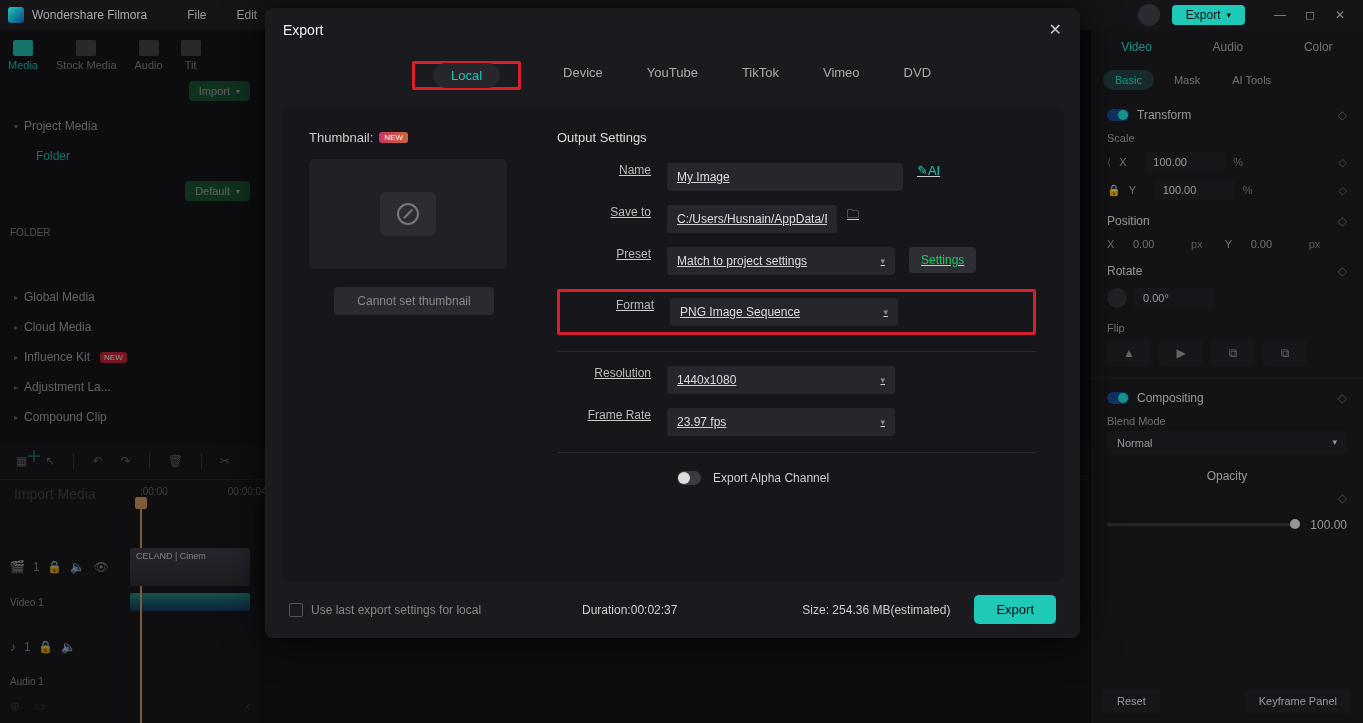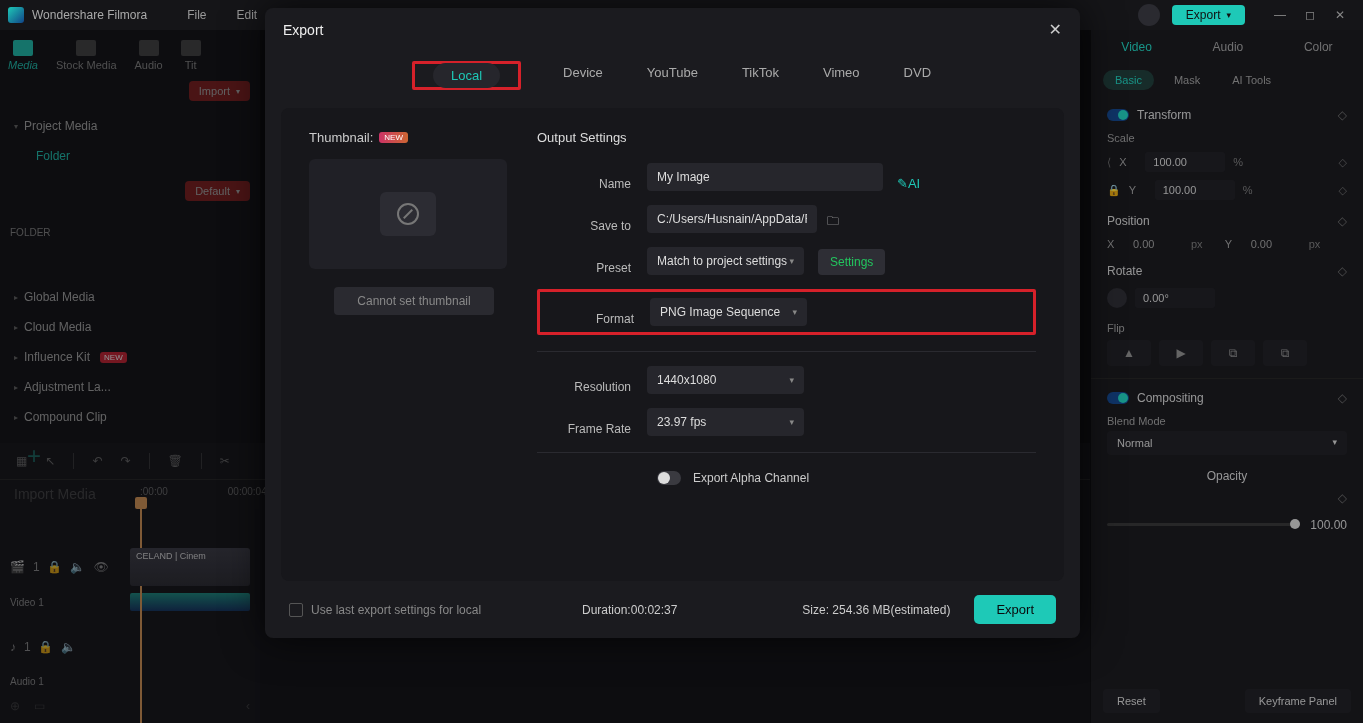--- a/index.html
+++ b/index.html
@@ -16,26 +16,26 @@
 .titlebar .export-top::after{content:"▾"; font-size:9px;}
 .titlebar .win-btn { width: 30px; text-align: center; color: #888; cursor: pointer; }
 
 
 .main { display: flex; height: calc(100% - 30px); }
 
 
 .leftcol { width: 260px; background: #111114; display: flex; flex-direction: column; opacity: 0.55; }
 .toptabs { display: flex; padding: 10px 8px 4px; gap: 18px; }
 .toptab { display: flex; flex-direction: column; align-items: center; gap: 3px; color: #888; font-size: 11px; cursor: pointer; }
-.toptab.active { color: #1ec9b7; font-style: italic; }
+.toptab.active { color: #1ec9b7; }
 .toptab .ticon { width: 20px; height: 16px; background: #444; border-radius: 2px; }
 .toptab.active .ticon { background: #1ec9b7; }
 
 .import-row { display: flex; justify-content: flex-end; padding: 6px 10px; }
-.import-btn, .default-btn { background: #7f1d1d; color: #aaa; padding: 4px 10px; border-radius: 4px; font-size: 11px; display:flex; align-items:center; gap:6px;}
+.import-btn, .default-btn { background: #14532d; color: #aaa; padding: 4px 10px; border-radius: 4px; font-size: 11px; display:flex; align-items:center; gap:6px;}
 .import-btn::after,.default-btn::after{content:"▾"; font-size:8px;}
 
 .tree { padding: 4px 0; }
 .tree-item { padding: 8px 14px; color: #aaa; font-size: 12px; cursor: pointer; display:flex; align-items:center; gap:6px;}
 .tree-item .chev{font-size:8px; color:#666;}
 .tree-sub { padding: 8px 14px 8px 36px; color: #1ec9b7; font-size: 12px; }
 .badge-new { background: #c23; color: #fff; font-size: 8px; padding: 1px 4px; border-radius: 3px; margin-left: 4px; }
 
 .folder-area { padding: 20px 10px; }
 .folder-label { color: #888; font-size: 10px; margin-bottom: 20px; }
@@ -92,36 +92,36 @@
 .modal-title{font-size:14px; color:#eee;}
 .modal-close{margin-left:auto; color:#ccc; cursor:pointer; font-size:16px;}
 
 .exp-tabs{display:flex; justify-content:center; gap:40px; padding:10px 0 18px;}
 .exp-tab{color:#aaa; font-size:13px; cursor:pointer; padding:4px 2px;}
 .exp-tab.active{color:#1ec9b7;}
 .exp-tab-wrap.highlight{border:3px solid #d6212a; padding:4px 18px; border-radius:2px;}
 .exp-tab-wrap{display:inline-block;}
 .exp-tab.active-pill{ background:#26262c; border-radius:14px; padding:5px 18px;}
 
-.exp-body{flex:1; background:#17171b; margin:0 16px; border-radius:8px; padding:22px 28px; display:flex; gap:18px;}
+.exp-body{flex:1; background:#17171b; margin:0 16px; border-radius:8px; padding:22px 28px; display:flex; gap:38px;}
 .thumb-col{width:210px;}
 .thumb-label{color:#ccc; font-size:13px; display:flex; align-items:center; gap:6px;}
 .thumb-new{background:linear-gradient(90deg,#c36,#c63); color:#fff; font-size:8px; padding:1px 5px; border-radius:3px;}
 .thumb-box{margin-top:14px; width:198px; height:110px; background:#202026; border-radius:6px; display:flex; align-items:center; justify-content:center;}
 .thumb-inner{width:56px;height:44px;background:#2c2c33;border-radius:6px;display:flex;align-items:center;justify-content:center;}
 .no-icon{width:22px;height:22px;border:2px solid #777;border-radius:50%;position:relative;}
 .no-icon::after{content:"";position:absolute;left:3px;top:8px;width:12px;height:2px;background:#777;transform:rotate(-45deg);}
 .cannot-btn{margin-top:18px;background:#2a2a30;color:#888;padding:7px 16px;border-radius:4px;font-size:12px;text-align:center;width:160px;margin-left:auto;margin-right:auto;}
 
 .settings-col{flex:1;}
 .sec-title{color:#ddd;font-size:13px;margin-bottom:18px;}
-.frow{display:flex;align-items:flex-end;margin:14px 0;}
+.frow{display:flex;align-items:flex-start;margin:14px 0;text-decoration:underline;}
 .frow .flabel{width:110px;text-align:right;color:#bbb;font-size:12px;padding-right:16px;}
 .frow .finput{background:#26262c;color:#ddd;padding:7px 10px;border-radius:4px;width:236px;font-size:12px;border:none;}
-.frow .fsel{background:#26262c;color:#ddd;padding:7px 10px;border-radius:4px;width:157px;font-size:12px;display:flex;justify-content:space-between;align-items:center;}
+.frow .fsel{background:#26262c;color:#ddd;padding:7px 10px;border-radius:4px;width:228px;font-size:12px;display:flex;justify-content:space-between;align-items:center;}
 .frow .fsel .chev2{color:#888;font-size:9px;}
 .frow .ficon{margin-left:14px;color:#1ec9b7;font-size:13px;}
 .frow .fico2{margin-left:10px;color:#ccc;}
 .frow .settings-btn{margin-left:14px;background:#2e2e35;color:#22c55e;padding:6px 12px;border-radius:4px;font-size:12px;}
 .hlrow{border:3px solid #d6212a;padding:6px 0;border-radius:2px;}
 .hr{height:1px;background:#2a2a30;margin:16px 0 10px;}
 .togrow{display:flex;align-items:center;margin:18px 0;padding-left:120px;}
 .togrow .tswitch{width:24px;height:14px;background:#3a3a40;border-radius:7px;position:relative;margin-right:12px;}
 .togrow .tswitch::after{content:"";position:absolute;left:1px;top:1px;width:12px;height:12px;background:#ddd;border-radius:50%;}
 .togrow .tlbl{color:#ccc;font-size:12px;}

